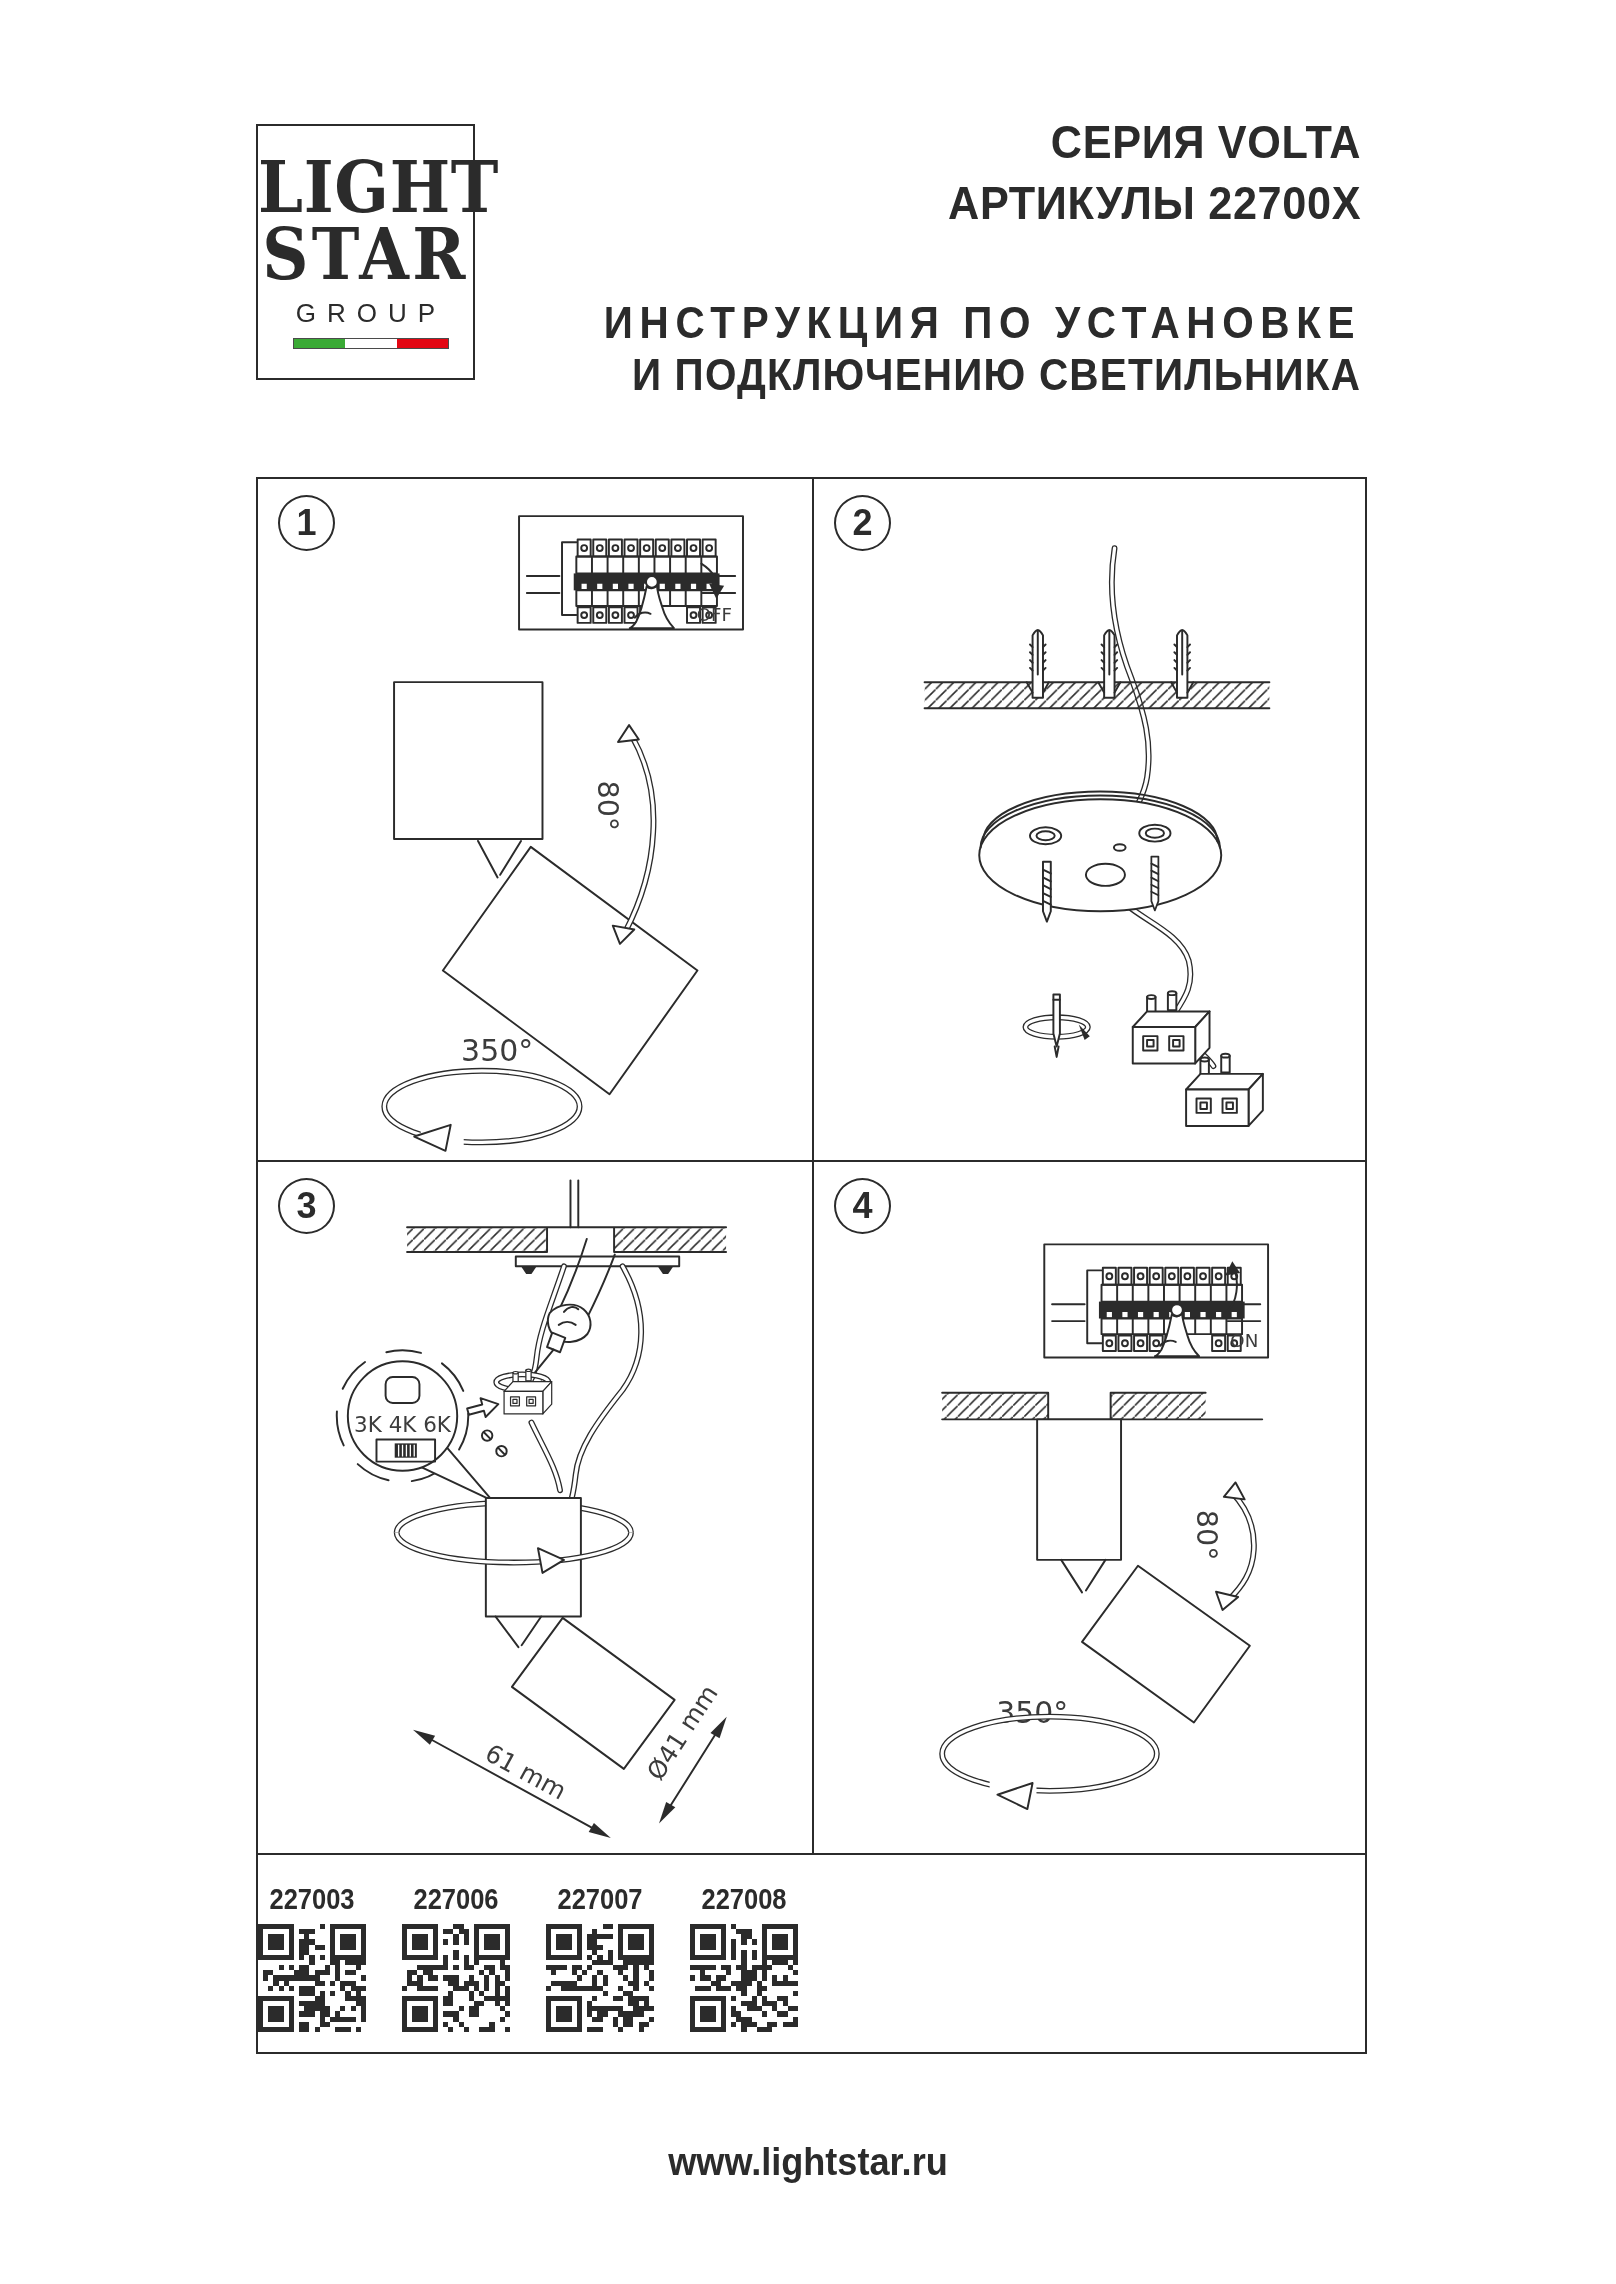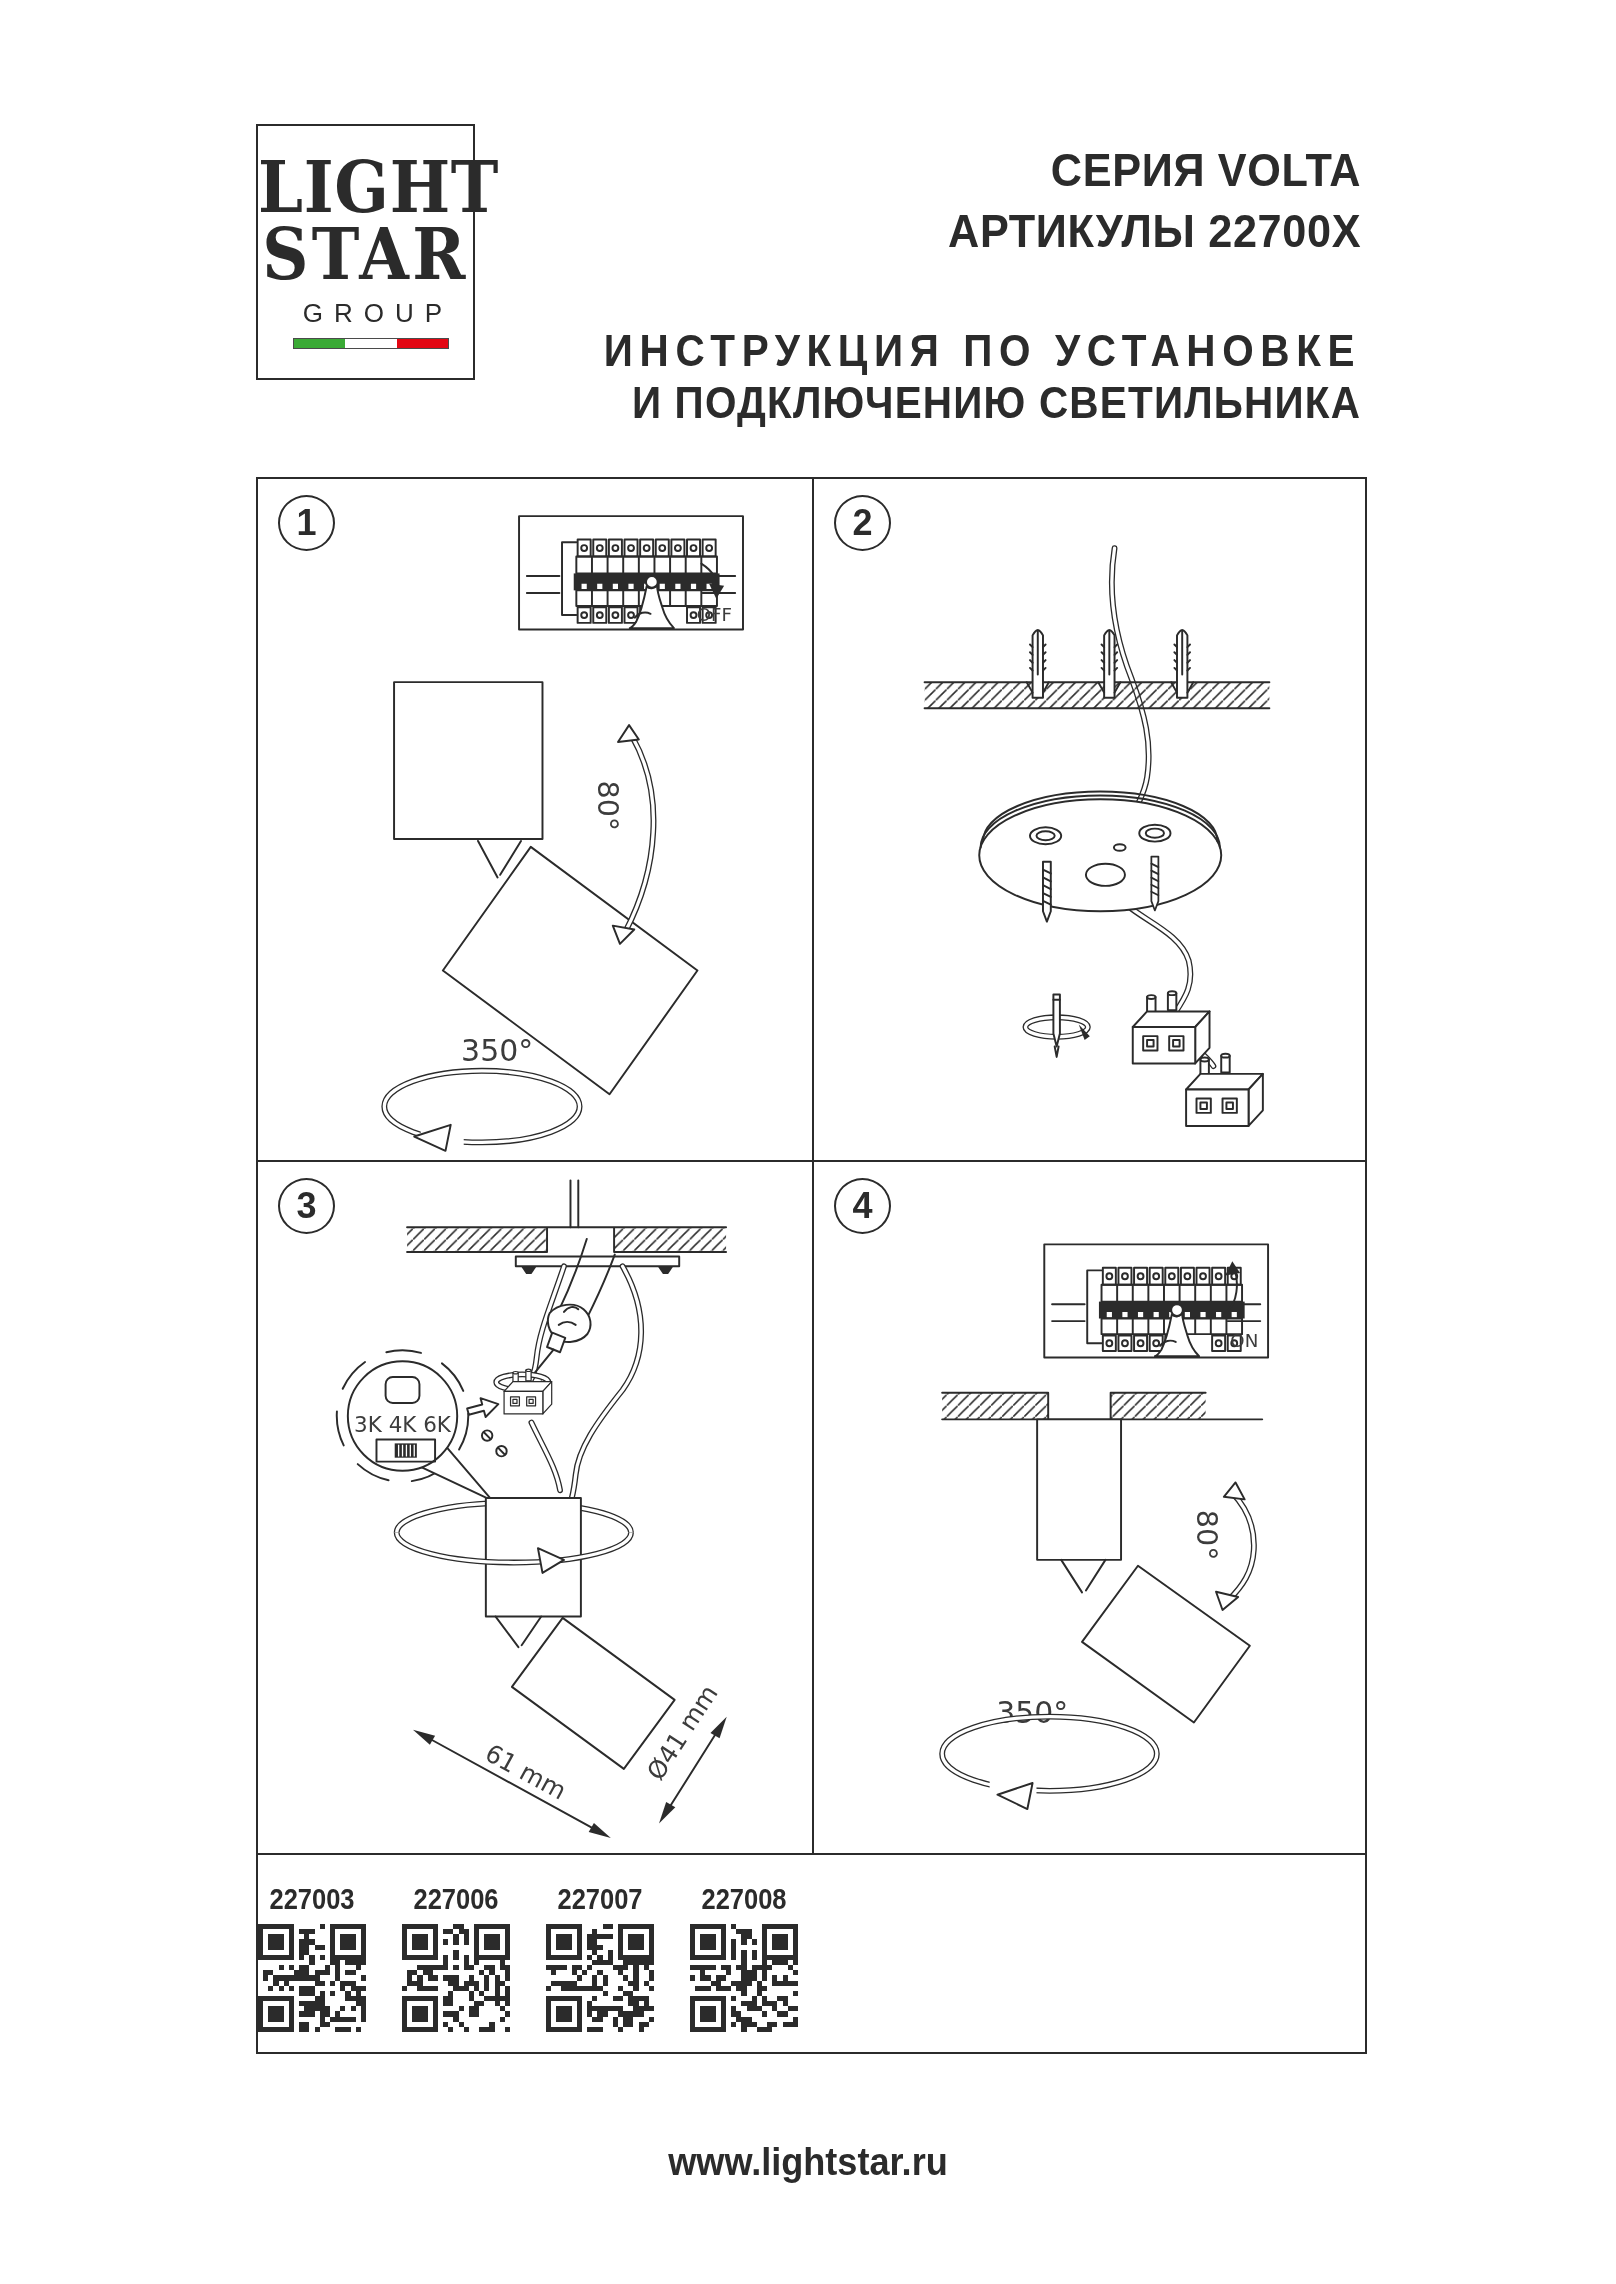--- a/index.html
+++ b/index.html
@@ -6,25 +6,25 @@
   .sheet{position:relative;width:1616px;height:2284px;background:#ffffff;overflow:hidden;
          font-family:"Liberation Sans",sans-serif;color:#2b2b2b;}
   
   .logo-box{position:absolute;left:256px;top:124px;width:219px;height:256px;
             border:2.6px solid #2b2b2b;box-sizing:border-box;}
   .logo-word1,.logo-word2{position:absolute;left:0;width:100%;text-align:center;
             font-family:"DejaVu Serif",serif;font-weight:bold;font-size:64px;line-height:64px;
             letter-spacing:0.7px;color:#2b2b2b;transform:scaleY(1.12);}
   .logo-word1{top:29px;}
   .logo-word2{top:96px;letter-spacing:3.3px;}
-  .logo-word3{position:absolute;left:7px;top:172px;width:100%;text-align:center;
+  .logo-word3{position:absolute;left:0;top:172px;width:100%;text-align:center;
             font-size:26px;font-weight:400;letter-spacing:11px;text-indent:11px;color:#2b2b2b;}
   .flag{position:absolute;left:35px;top:212px;width:154px;height:8.5px;border:1.3px solid #4a4a4a;
         background:linear-gradient(90deg,#3aaa35 0 33.4%,#ffffff 33.4% 66.6%,#e30613 66.6% 100%);}
-  .hdr{position:absolute;right:255px;top:115px;text-align:right;margin-top:28px;}
+  .hdr{position:absolute;right:255px;top:115px;text-align:right;}
   .hdr-line{font-weight:bold;white-space:nowrap;transform:scaleX(0.92);transform-origin:right center;}
   .hdr-series{font-size:47px;line-height:53px;letter-spacing:0.7px;}
   .hdr-articles{font-size:47px;line-height:53px;letter-spacing:0.7px;margin-top:7.8px;}
   .hdr-instr1{font-size:44px;line-height:52px;letter-spacing:7.2px;margin-top:68px;}
   .hdr-instr2{font-size:44px;line-height:52px;letter-spacing:1.3px;}
   
   .grid{position:absolute;left:256px;top:477px;width:1111px;height:1577px;
         border:2px solid #2b2b2b;box-sizing:border-box;}
   .vline{position:absolute;left:554px;top:0;width:2px;height:1376px;background:#2b2b2b;}
   .hline1{position:absolute;left:0;top:681px;width:1108px;height:2px;background:#2b2b2b;}

